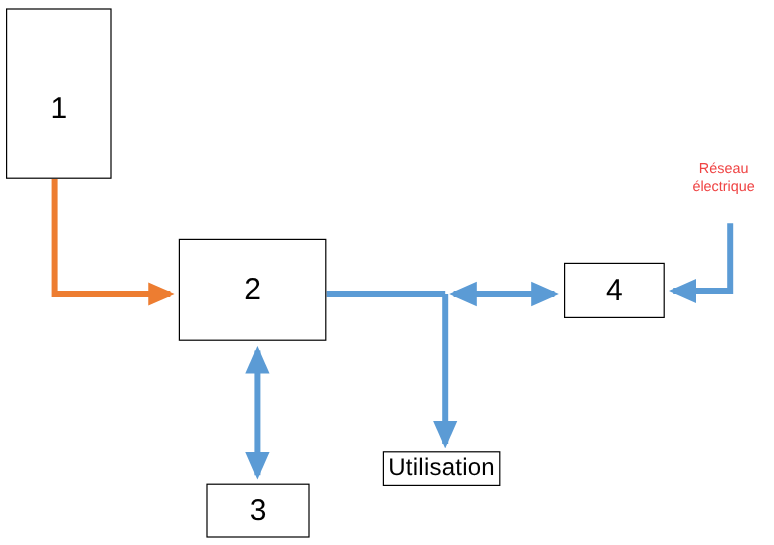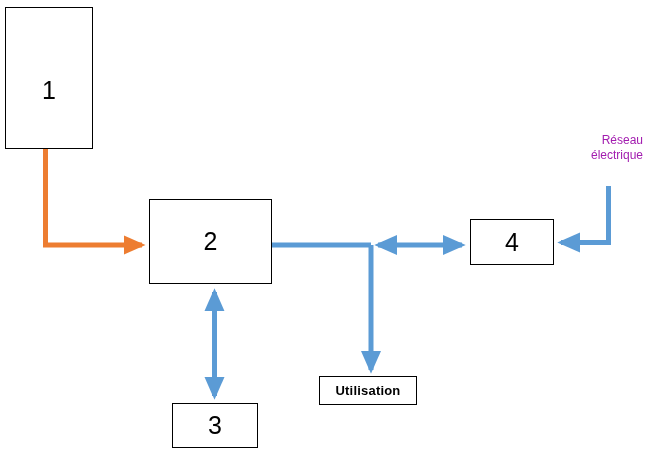--- a/index.html
+++ b/index.html
@@ -33,22 +33,22 @@
     align-items: center;
     justify-content: center;
     color: #000000;
   }
   .node-num {
     font-size: 25px;
     line-height: 1;
     font-weight: 400;
   }
   .node-strong {
-    font-size: 13px;
-    font-weight: bold;
+    font-size: 20px;
+    font-weight: normal;
     letter-spacing: 0.2px;
   }
   
   #box-1 {
     left: 5px;
     top: 7px;
     width: 88px;
     height: 142px;
     align-items: flex-start;
     justify-content: center;
@@ -75,24 +75,24 @@
     height: 46px;
   }
   #box-utilisation {
     left: 319px;
     top: 376px;
     width: 98px;
     height: 29px;
   }
   .free-label {
     position: absolute;
-    color: #a21caf;
+    color: #ef4444;
     font-size: 12px;
     line-height: 15px;
-    text-align: right;
+    text-align: center;
     white-space: pre;
   }
   #label-reseau {
     left: 563px;
     top: 133px;
     width: 80px;
   }
 </style>
 </head>
 <body>

